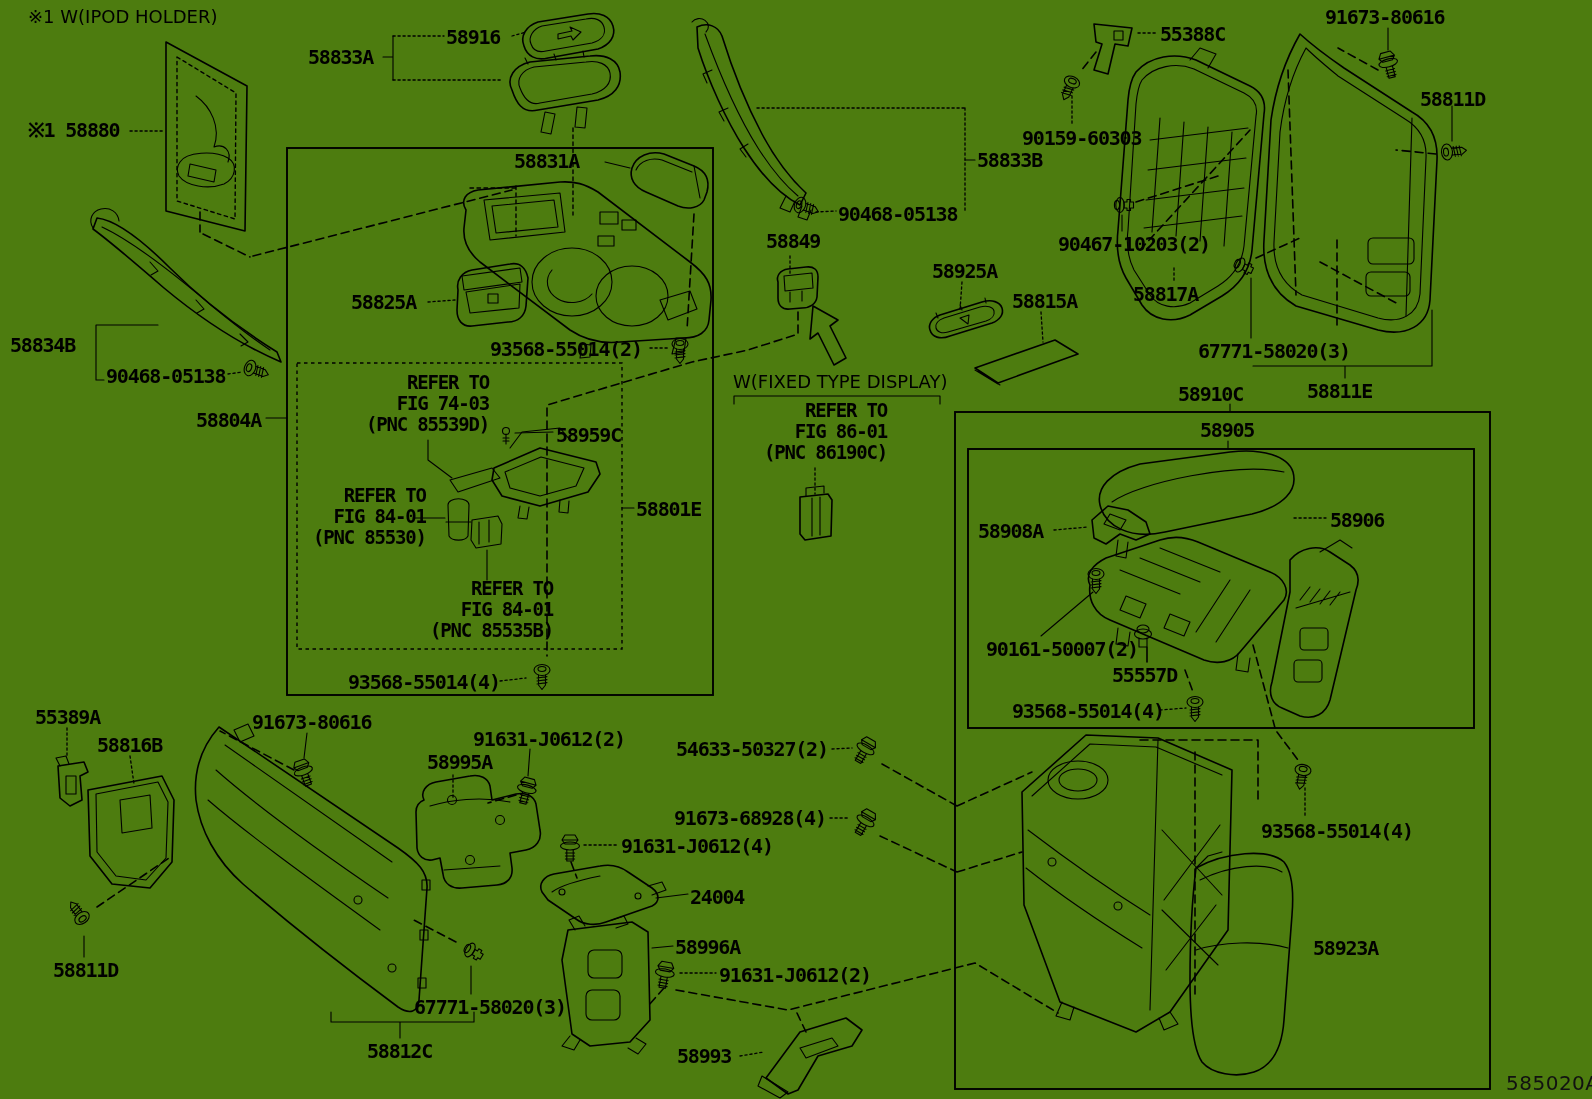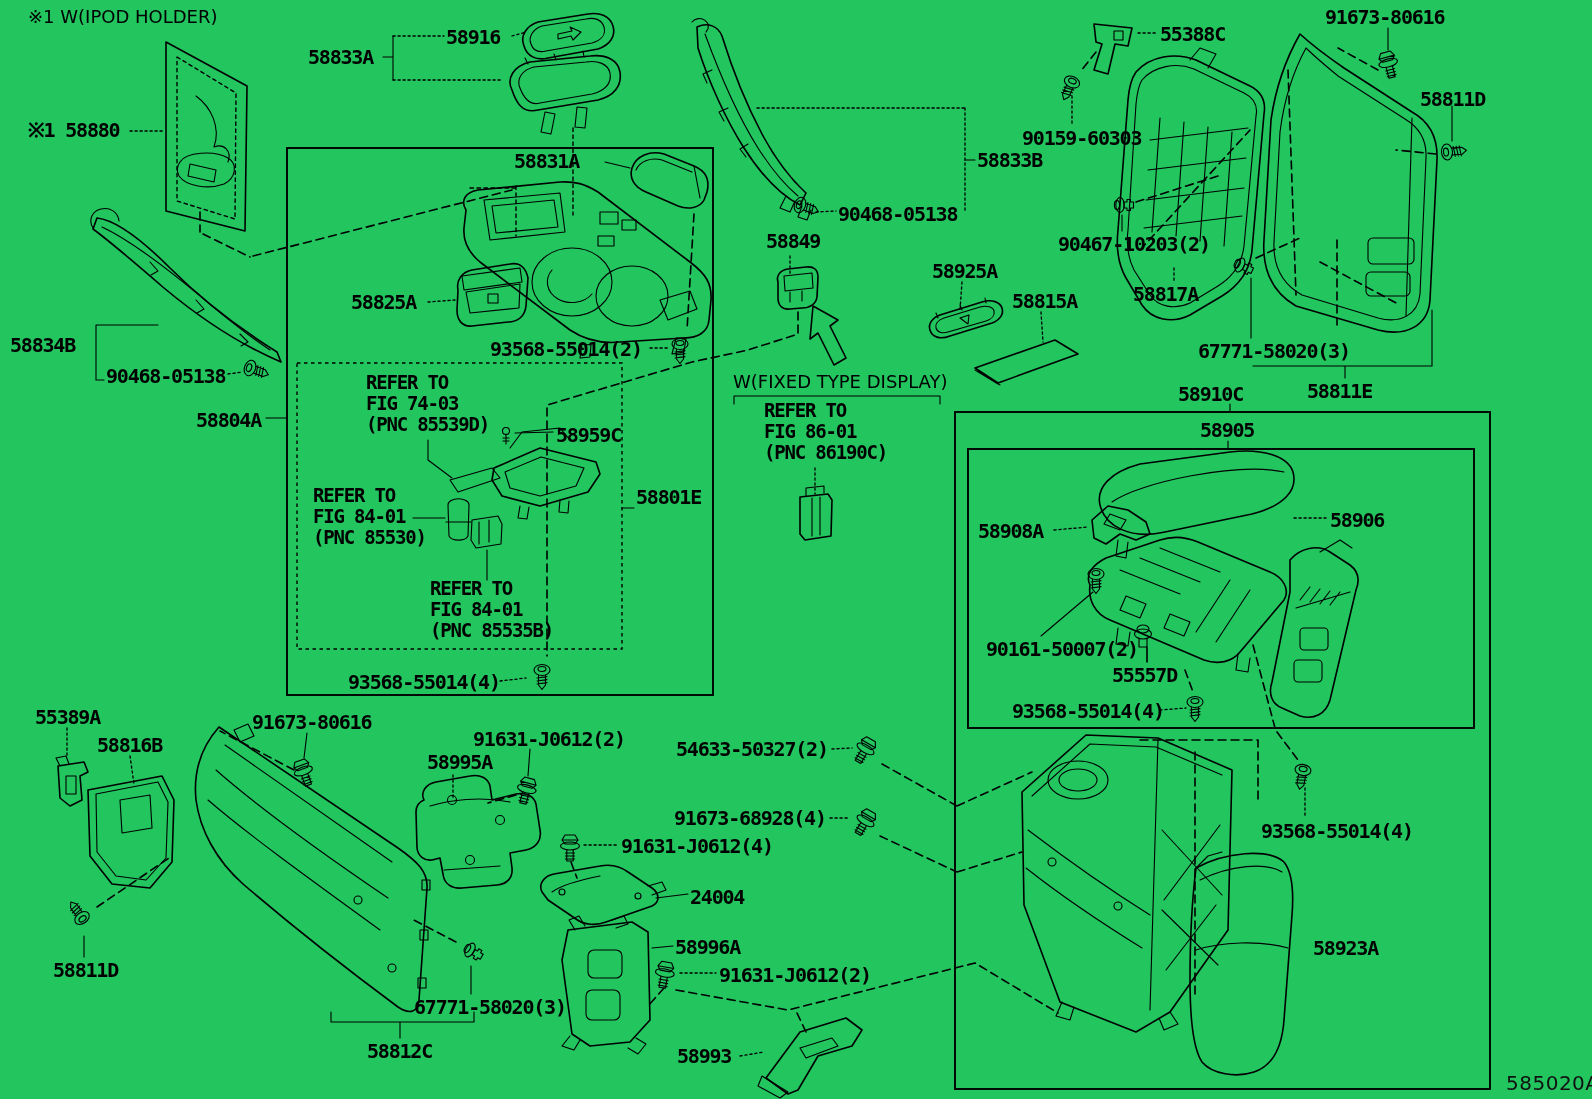--- a/index.html
+++ b/index.html
@@ -1,32 +1,32 @@
 <!DOCTYPE html>
 <html><head>
 <meta charset="utf-8">
 <style>
   html,body{margin:0;padding:0;background:#fff;}
-  #stage{position:relative;width:1592px;height:1099px;background:#22c55e;overflow:hidden;
+  #stage{position:relative;width:1592px;height:1099px;background:#4d7c0f;overflow:hidden;
          font-family:"DejaVu Sans","Liberation Sans",sans-serif;}
   #art{position:absolute;left:0;top:0;}
   .ln{stroke:#000;fill:none;stroke-width:1.6;stroke-linejoin:round;stroke-linecap:round;}
   .thin{stroke-width:1.1;}
   .bx{stroke:#000;fill:none;stroke-width:1.9;}
   .d1{stroke-dasharray:8 5;}   
   .d2{stroke-dasharray:2.2 2.8;stroke-width:1.3;} 
   .d3{stroke-dasharray:3.5 3.5;stroke-width:1.4;} 
   .lbl{position:absolute;font-family:"DejaVu Sans Mono","Liberation Mono",monospace;
        font-weight:700;font-size:20px;letter-spacing:-1.2px;line-height:1;
        white-space:nowrap;color:#000;}
   .note{position:absolute;font-family:"DejaVu Sans","Liberation Sans",sans-serif;
         font-weight:400;font-size:18px;line-height:1;white-space:nowrap;color:#000;}
   .ref{position:absolute;font-family:"DejaVu Sans Mono","Liberation Mono",monospace;
        font-weight:700;font-size:19px;letter-spacing:-1.2px;line-height:21px;color:#000;}
-  .ref span{display:block;}
+  .ref span{display:block;text-align:right;}
   .figcode{position:absolute;font-family:"DejaVu Sans","Liberation Sans",sans-serif;
        font-size:20px;color:#111;letter-spacing:0.5px;}
 </style>
 </head>
 <body>
 
 <div id="stage">
 
 <svg id="art" width="1592" height="1099" viewBox="0 0 1592 1099">
   <defs>
@@ -365,21 +365,21 @@
   <span>REFER TO</span>
   <span>FIG 74-03</span>
   <span>(PNC 85539D)</span>
 </div>
 <span class="lbl" style="left:556px;top:425px">58959C</span>
 <div class="ref" style="left:313px;top:485px">
   <span>REFER TO</span>
   <span>FIG 84-01</span>
   <span>(PNC 85530)</span>
 </div>
-<span class="lbl" style="left:636px;top:487px">58801E</span>
+<span class="lbl" style="left:636px;top:499px">58801E</span>
 <div class="ref" style="left:430px;top:578px">
   <span>REFER TO</span>
   <span>FIG 84-01</span>
   <span>(PNC 85535B)</span>
 </div>
 <span class="lbl" style="left:348px;top:672px">93568-55014(4)</span>
 <span class="lbl" style="left:838px;top:204px">90468-05138</span>
 <span class="lbl" style="left:977px;top:150px">58833B</span>
 <span class="lbl" style="left:766px;top:231px">58849</span>
 <span class="note" style="left:733px;top:373px">W(FIXED TYPE DISPLAY)</span>

